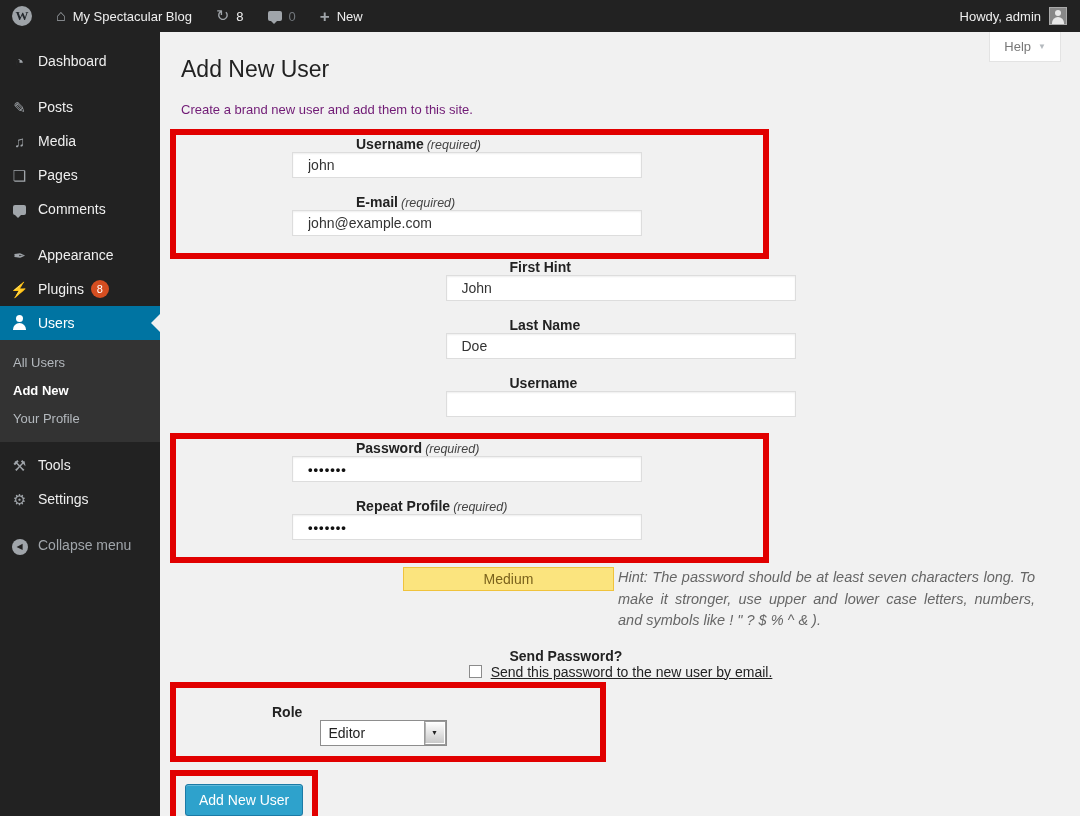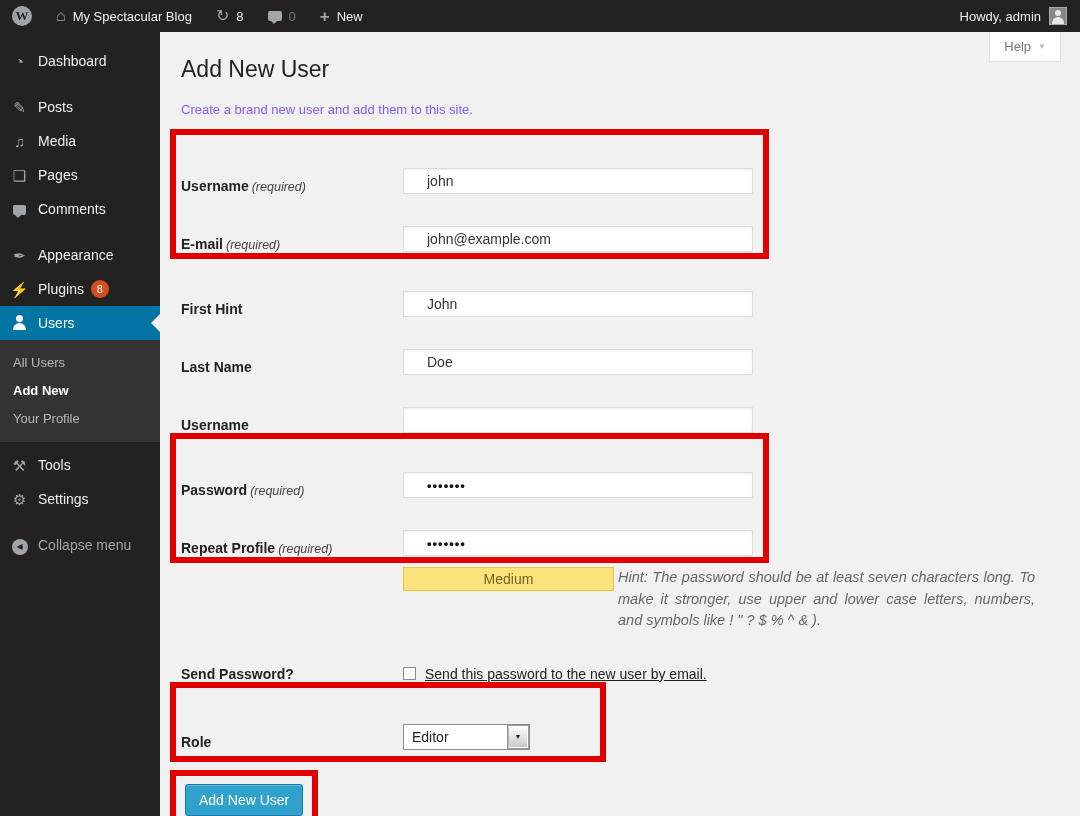--- a/index.html
+++ b/index.html
@@ -98,29 +98,29 @@
   }
   .dim { color:#a0a5aa; }
 
   
   .content {
     position:absolute; left:160px; top:32px; right:0; bottom:0;
     padding:14px 20px 0 21px;
     border-radius:27px;
   }
   .page-title { font-size:23px; font-weight:400; color:#222; line-height:30px; margin-top:8px; }
-  .page-sub { font-size:13px; color:#8b5cf6; margin-top:18px; }
+  .page-sub { font-size:13px; color:#701a75; margin-top:18px; }
 
   .form-area { margin-top:12px; }
-  .form-row { display:flex; align-items:flex-end; height:58px; }
+  .form-row { display:flex; align-items:center; height:58px;flex-direction:column; }
   .form-label { width:222px; flex-shrink:0; font-size:14px; font-weight:bold; color:#222; }
   .req { font-weight:normal; font-style:italic; font-size:12.5px; color:#444; margin-left:3px; }
   input.text-input {
     width:350px; height:26px; background:#fff; border:1px solid #ddd;
-    padding:0 23px; font-size:14px; color:#333; font-family:inherit;
+    padding:0 15px; font-size:14px; color:#333; font-family:inherit;
     box-shadow:inset 0 1px 2px rgba(0,0,0,.07); outline:none;
   }
   input.pw { font-size:13px; letter-spacing:1px; font-weight:bold; color:#111; }
 
   .annotation {
     border:6px solid #e10000;
     margin-left:-11px; padding:1px 10px 1px 5px; width:599px;
   }
   .annotation.role-box { width:436px; padding:16px 15px 6px 5px; }
   .annotation.button-box { display:inline-block; width:auto; padding:8px 9px; margin-top:8px; }

